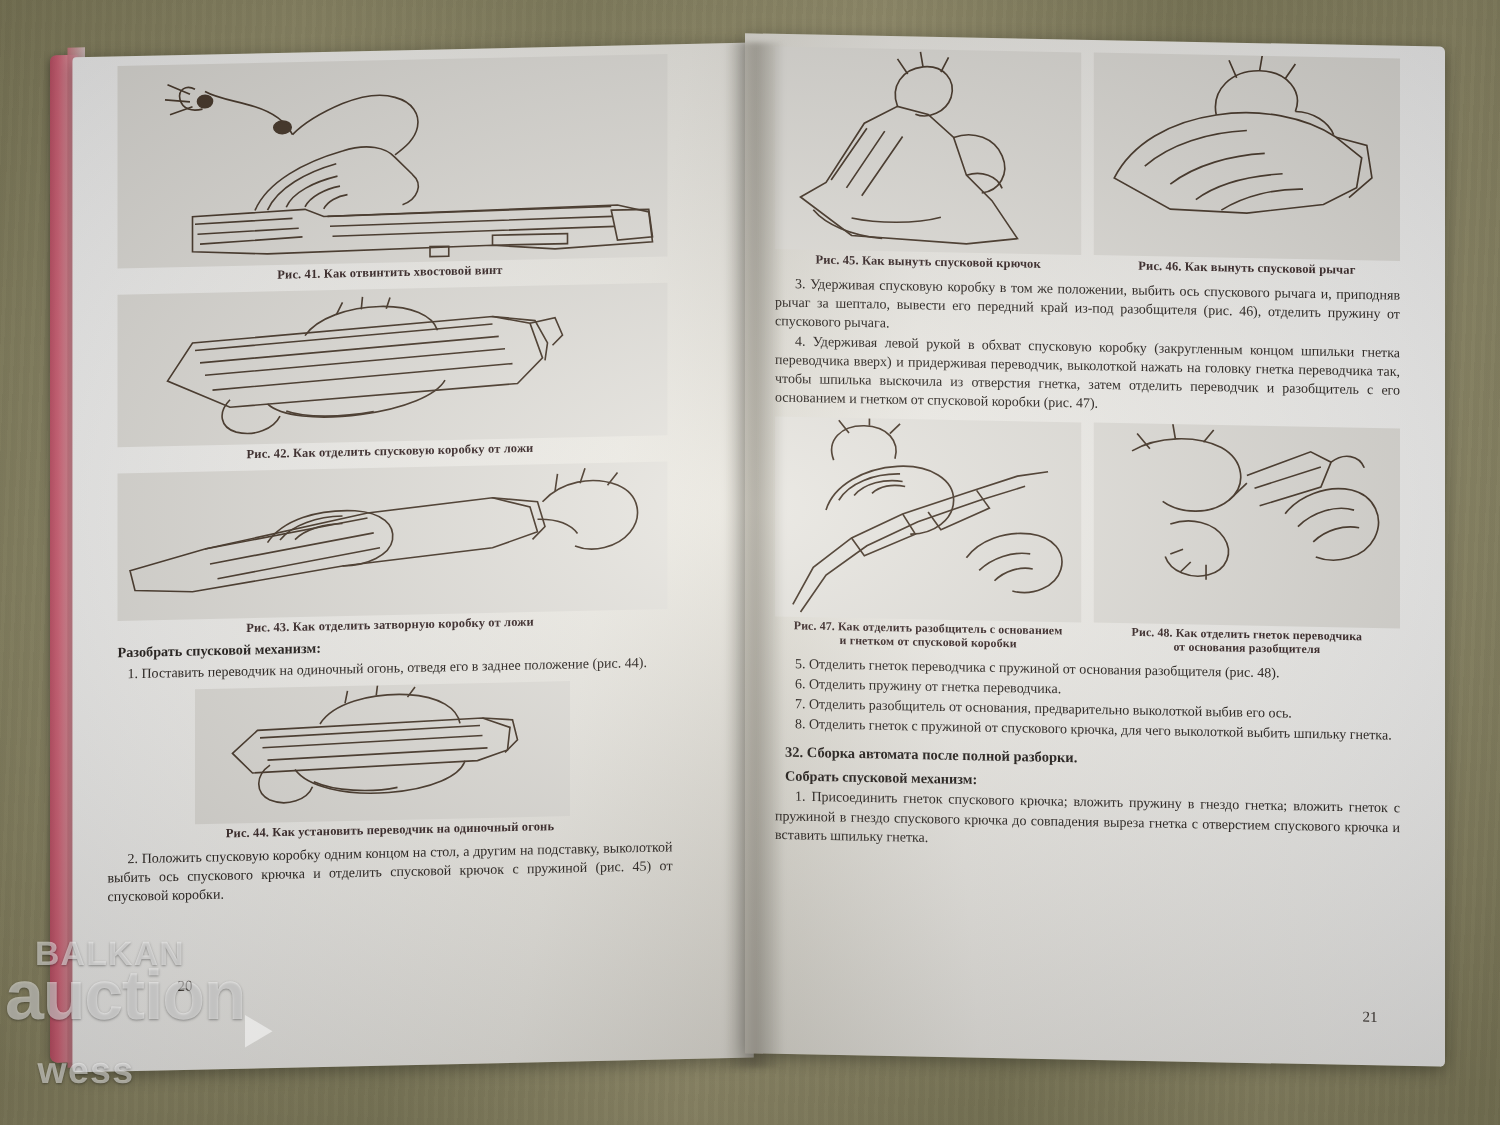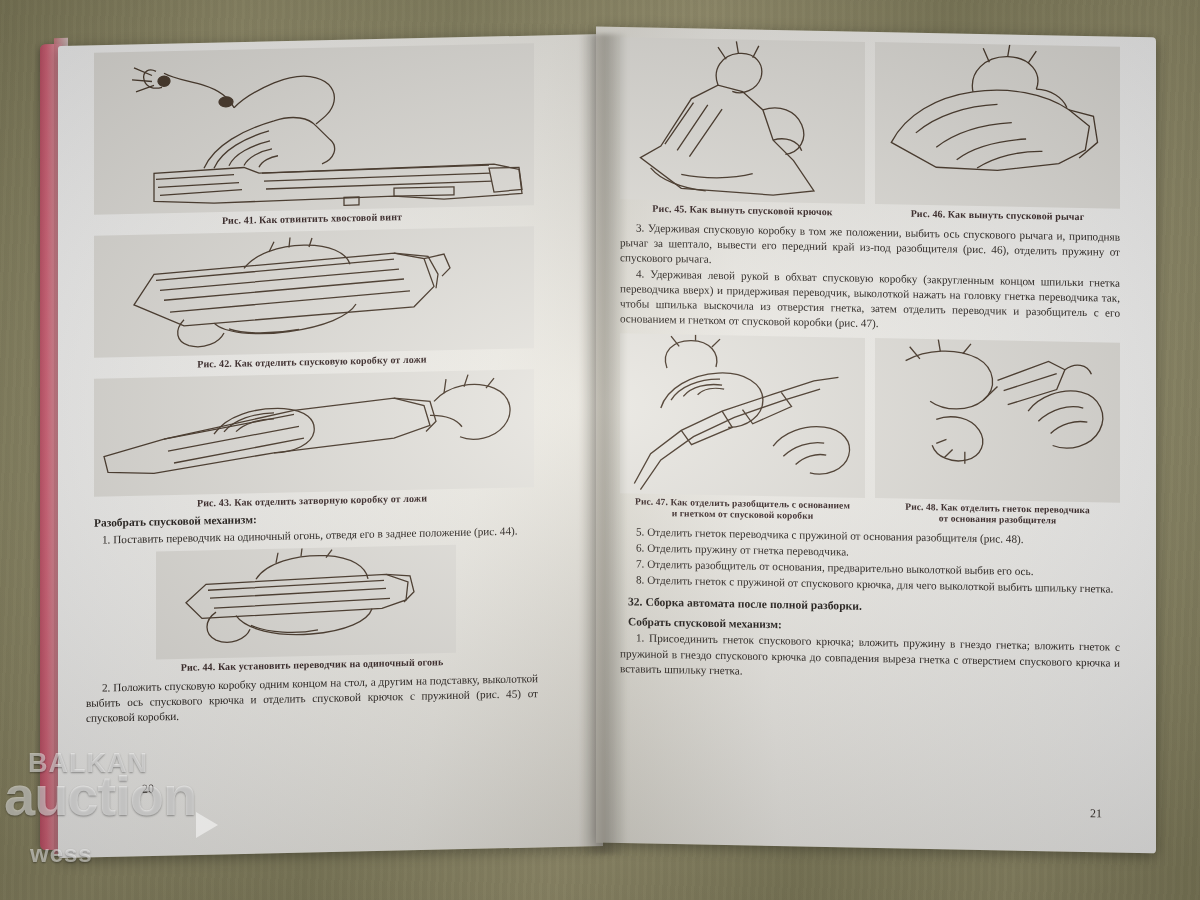--- a/index.html
+++ b/index.html
@@ -54,21 +54,21 @@
 
   .row{display:flex;gap:10px;}
   .col{flex:1;}
 
   
   .wm{position:absolute;z-index:70;pointer-events:none;
     font-family:"Liberation Sans",sans-serif;color:rgba(255,255,255,.50);
     text-shadow:0 1px 2px rgba(0,0,0,.35);}
   .wm1{left:8px;top:748px;font-size:27px;font-weight:bold;letter-spacing:1px;margin-left:20px;}
   .wm2{left:4px;top:768px;font-size:56px;font-weight:bold;letter-spacing:-1px;line-height:1;}
-  .wm3{left:30px;top:840px;font-size:24px;font-weight:bold;letter-spacing:1px;}
+  .wm3{left:30px;top:840px;font-size:30px;font-weight:bold;letter-spacing:1px;}
   .wm-play{position:absolute;left:196px;top:812px;width:0;height:0;z-index:70;
     border-left:22px solid rgba(255,255,255,.5);border-top:13px solid transparent;border-bottom:13px solid transparent;}
 </style>
 </head>
 <body>
 
 <div id="scene">
 
   <div class="book">
 

